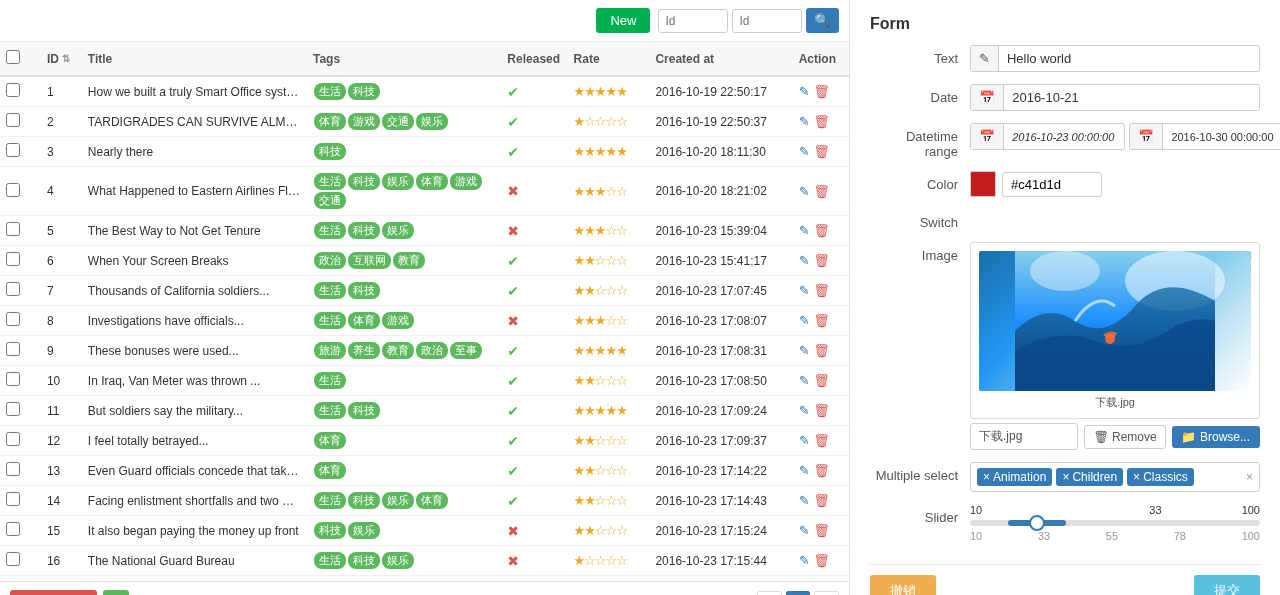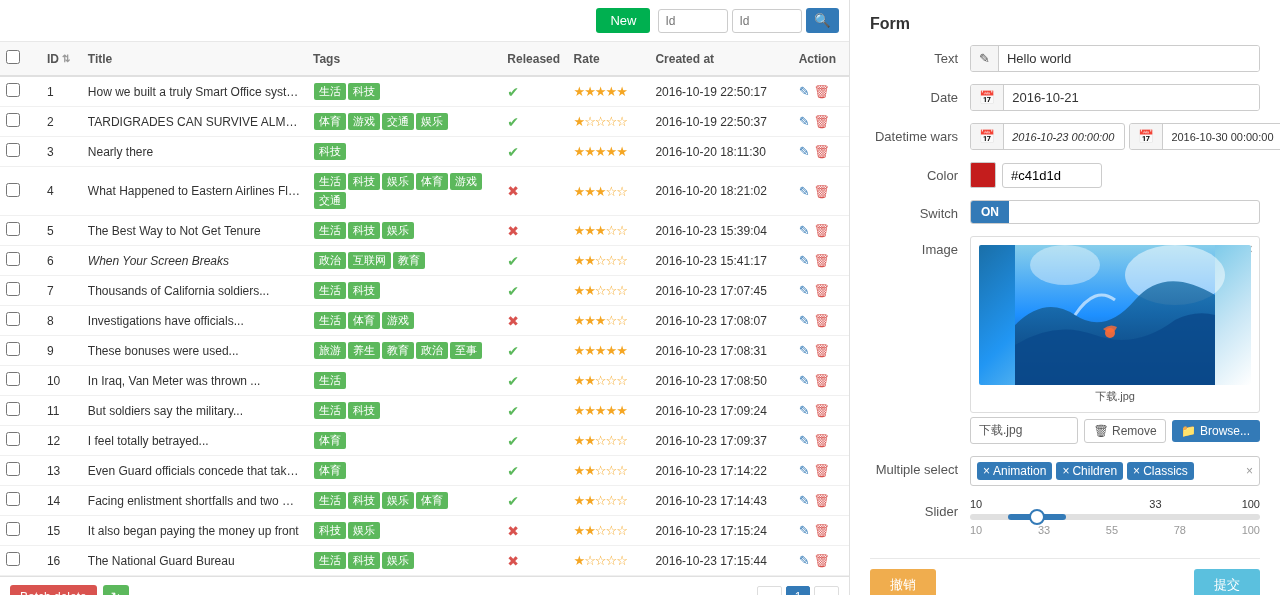--- a/index.html
+++ b/index.html
@@ -22,21 +22,21 @@
     td { padding: 5px 6px; border-bottom: 1px solid #f0f0f0; vertical-align: middle; font-size: 12px; }
     .th-id { width: 40px; }
     .th-title { width: 220px; }
     .th-tags { width: 190px; }
     .th-released { width: 60px; }
     .th-rate { width: 80px; }
     .th-created { width: 140px; }
     .th-action { width: 55px; }
     
     .checkbox { width: 14px; height: 14px; cursor: pointer; }
-    .tag { display: inline-block; background: #5cb85c; color: #fff; padding: 1px 5px; border-radius: 2px; font-size: 11px; margin: 1px 1px; }
+    .tag { display: inline-block; background: #5cb85c; color: #fff; padding: 1px 5px; border-radius: 8px; font-size: 11px; margin: 1px 1px; }
     
     .check-green { color: #5cb85c; font-size: 14px; }
     .check-red { color: #d9534f; font-size: 14px; }
     
     .stars { color: #f5a623; letter-spacing: -1px; font-size: 13px; }
     
     .action-icons { display: flex; gap: 4px; }
     .action-edit { color: #337ab7; cursor: pointer; font-size: 13px; }
     .action-delete { color: #d9534f; cursor: pointer; font-size: 13px; }
     
@@ -202,21 +202,21 @@
       <td>
         <div class="action-icons">
           <span class="action-edit">✎</span>
           <span class="action-delete">🗑</span>
         </div>
       </td>
     </tr>
             <tr>
       <td><input type="checkbox" class="checkbox" style=""></td>
       <td>6</td>
-      <td style="max-width:220px;overflow:hidden;text-overflow:ellipsis;white-space:nowrap;font-style:italic;">When Your Screen Breaks</td>
+      <td style="max-width:220px;overflow:hidden;text-overflow:ellipsis;white-space:nowrap;">When Your Screen Breaks</td>
       <td><span class="tag">政治</span><span class="tag">互联网</span><span class="tag">教育</span></td>
       <td><span class="check-green">✔</span></td>
       <td class="stars">★★☆☆☆</td>
       <td>2016-10-23 15:41:17</td>
       <td>
         <div class="action-icons">
           <span class="action-edit">✎</span>
           <span class="action-delete">🗑</span>
         </div>
       </td>
@@ -405,21 +405,21 @@
       <div class="form-label">Date</div>
       <div class="form-field">
         <div class="input-with-icon">
           <span class="input-icon">📅</span>
           <input class="form-input" type="text" value="2016-10-21" style="">
         </div>
       </div>
     </div>
 
     <div class="form-row">
-      <div class="form-label">Datetime wars</div>
+      <div class="form-label">Datetime range</div>
       <div class="form-field" style="display:flex;align-items:center;gap:4px;">
         <div class="input-with-icon" style="flex:1;">
           <span class="input-icon">📅</span>
           <input class="form-input" type="text" style="width: 120px; font-size: 11px; font-style: italic;" value="2016-10-23 00:00:00">
         </div>
         <div class="input-with-icon" style="flex:1;">
           <span class="input-icon">📅</span>
           <input class="form-input" type="text" style="width: 120px; font-size: 11px;" value="2016-10-30 00:00:00">
         </div>
       </div>
@@ -430,26 +430,20 @@
       <div class="form-field">
         <div class="color-row">
           <div class="color-swatch"></div>
           <input class="color-input" type="text" value="#c41d1d" style="">
         </div>
       </div>
     </div>
 
     <div class="form-row">
       <div class="form-label">Switch</div>
-      <div class="form-field">
-        <div class="switch">
-          <span class="switch-on">ON</span>
-          <span class="switch-off"></span>
-        </div>
-      </div>
     </div>
 
     <div class="form-row">
       <div class="form-label">Image</div>
       <div class="form-field">
         <div class="image-container">
           <span class="image-close">×</span>
           <div class="image-preview">
             <svg width="100%" height="100%" viewBox="0 0 200 140" xmlns="http://www.w3.org/2000/svg">
               <defs>

